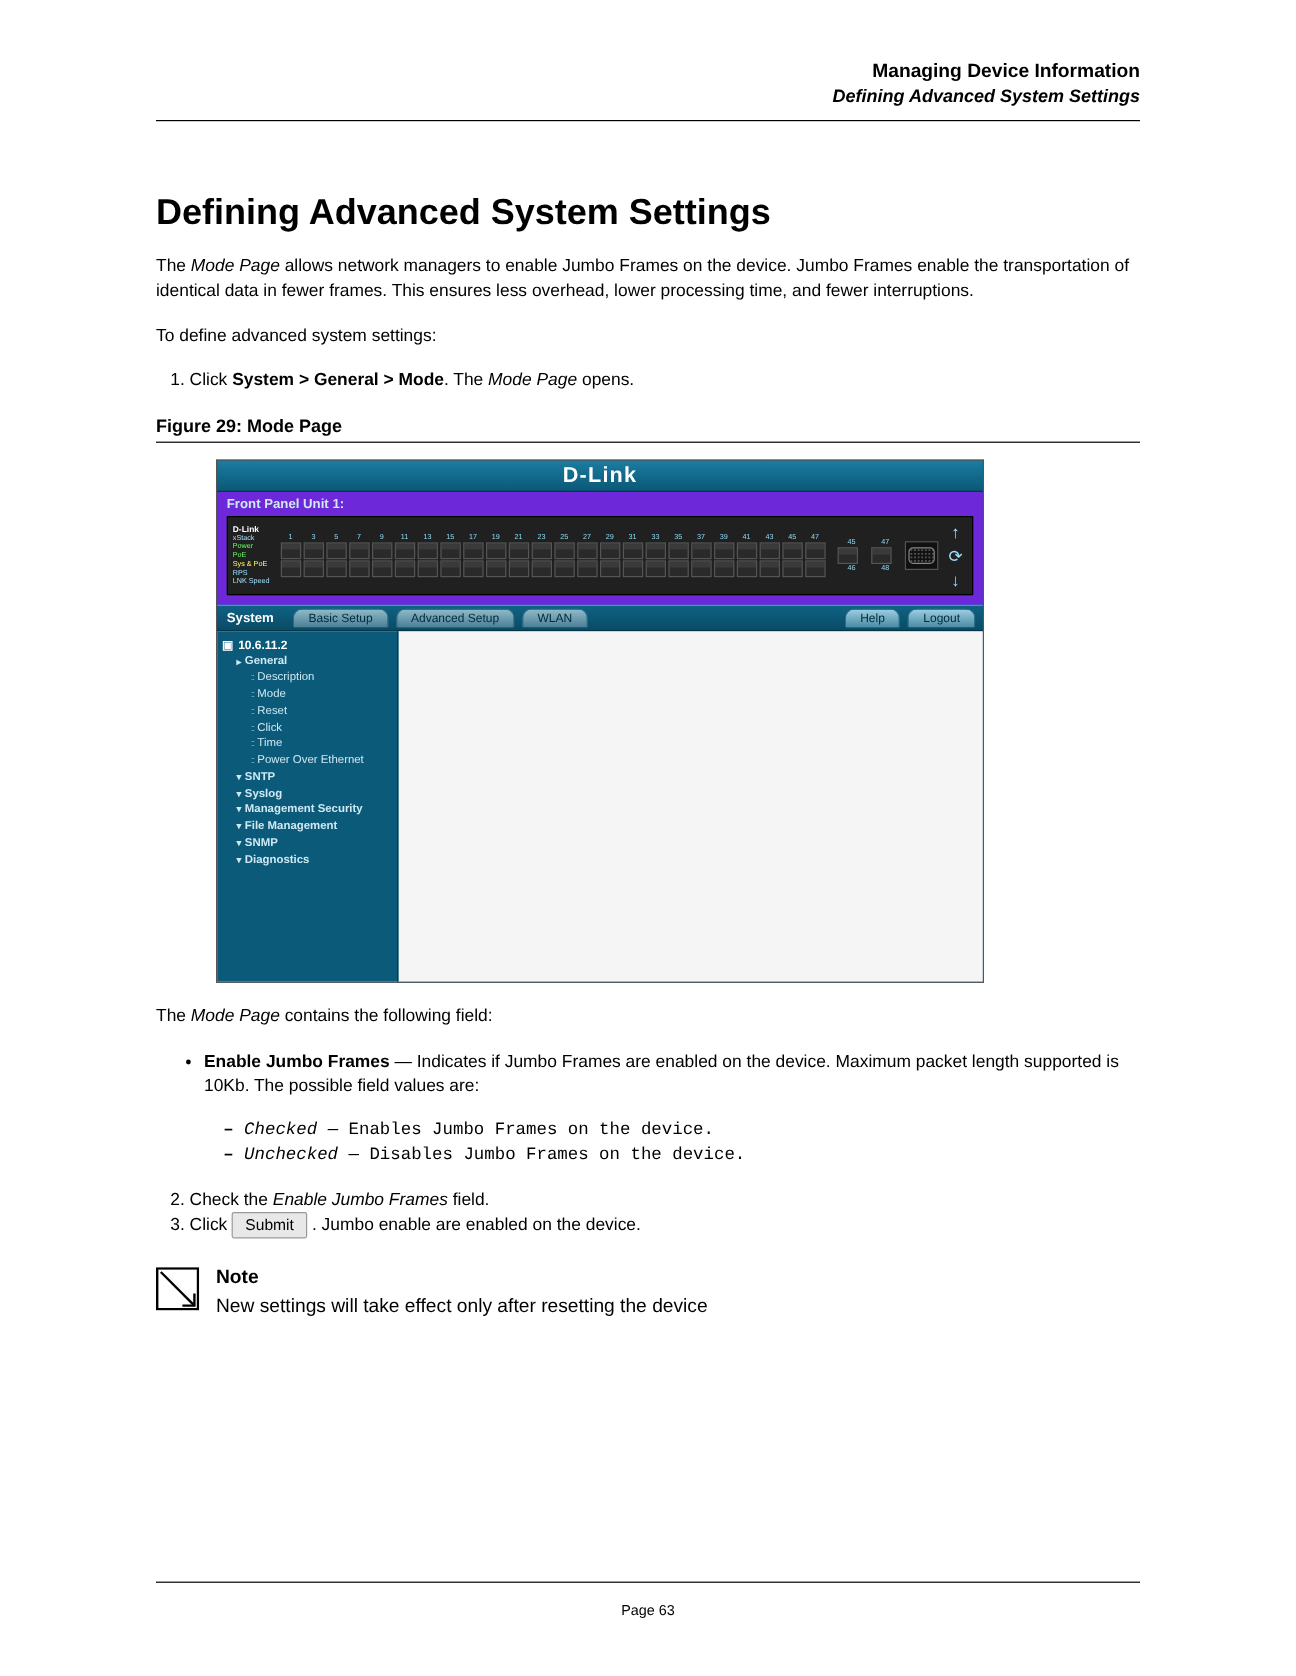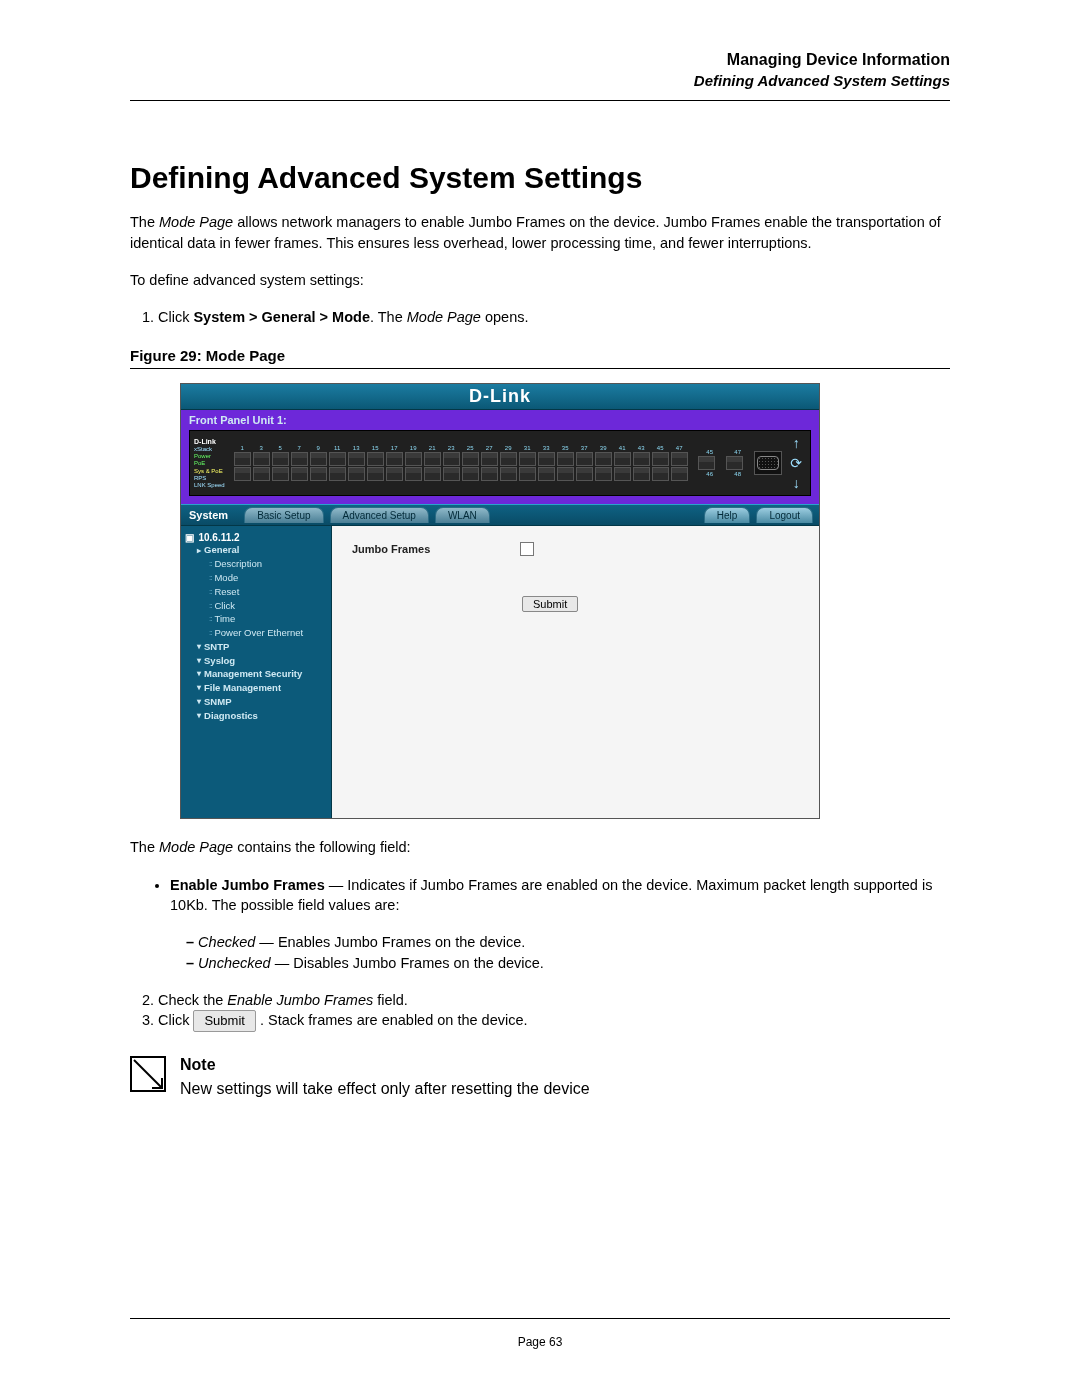--- a/index.html
+++ b/index.html
@@ -29,21 +29,21 @@
     font-weight: bold;
     margin: 0 0 6px 0;
   }
   p.body, ol.body, ul.body {
     font-size: 14.5px;
     line-height: 1.4;
     margin: 17px 0;
   }
   ol.body { padding-left: 28px; }
   ul.body { padding-left: 40px; list-style: disc; }
-  ul.dash { list-style: none; padding-left: 56px; }
+  ul.dash { list-style: none; padding-left: 56px; font-family: Liberation Mono, monospace; }
   ul.dash li::before { content: "–  "; font-weight: bold; }
   .fig-caption {
     font-weight: bold;
     font-size: 15px;
     margin: 20px 0 4px 0;
   }
   .hr-under-fig { border: none; border-top: 1px solid #000; margin: 0 0 14px 0; }
   .em { font-style: italic; }
   .bold { font-weight: bold; }
   .btn-inline {
@@ -386,27 +386,20 @@
         <div class="tree-sub">Click</div>
         <div class="tree-sub">Time</div>
         <div class="tree-sub">Power Over Ethernet</div>
         <div class="tree-item tree-bold">SNTP</div>
         <div class="tree-item tree-bold">Syslog</div>
         <div class="tree-item tree-bold">Management Security</div>
         <div class="tree-item tree-bold">File Management</div>
         <div class="tree-item tree-bold">SNMP</div>
         <div class="tree-item tree-bold">Diagnostics</div>
       </div>
-      <div class="ss-main">
-        <div class="form-row">
-          <span class="form-label">Jumbo Frames</span>
-          <span class="chk"></span>
-        </div>
-        <button class="submit-btn">Submit</button>
-      </div>
     </div>
   </div>
 
   <p class="body">
     <span>The </span><span class="em">Mode Page</span><span> contains the following field:</span>
   </p>
 
   <ul class="body">
     <li>
       <span class="bold">Enable Jumbo Frames</span><span> — Indicates if Jumbo Frames are enabled on the device. Maximum packet length supported is 10Kb. The possible field values are:</span>
@@ -417,21 +410,21 @@
     <li><span class="em">Unchecked</span><span> — Disables Jumbo Frames on the device.</span></li>
   </ul>
 
   <ol class="body" start="2">
     <li>
       <span>Check the </span><span class="em">Enable Jumbo Frames</span><span> field.</span>
     </li>
     <li>
       <span>Click </span>
       <span class="btn-inline">Submit</span>
-      <span>. Stack frames are enabled on the device.</span>
+      <span>. Jumbo enable are enabled on the device.</span>
     </li>
   </ol>
 
   <div class="note-box">
     <div class="note-icon">
       <svg viewBox="0 0 36 36">
           <rect x="1" y="1" width="34" height="34" fill="none" stroke="#000" stroke-width="2"></rect>
           <line x1="4" y1="4" x2="32" y2="32" stroke="#000" stroke-width="2"></line>
           <polyline points="32,22 32,32 22,32" fill="none" stroke="#000" stroke-width="2"></polyline>
         </svg>

